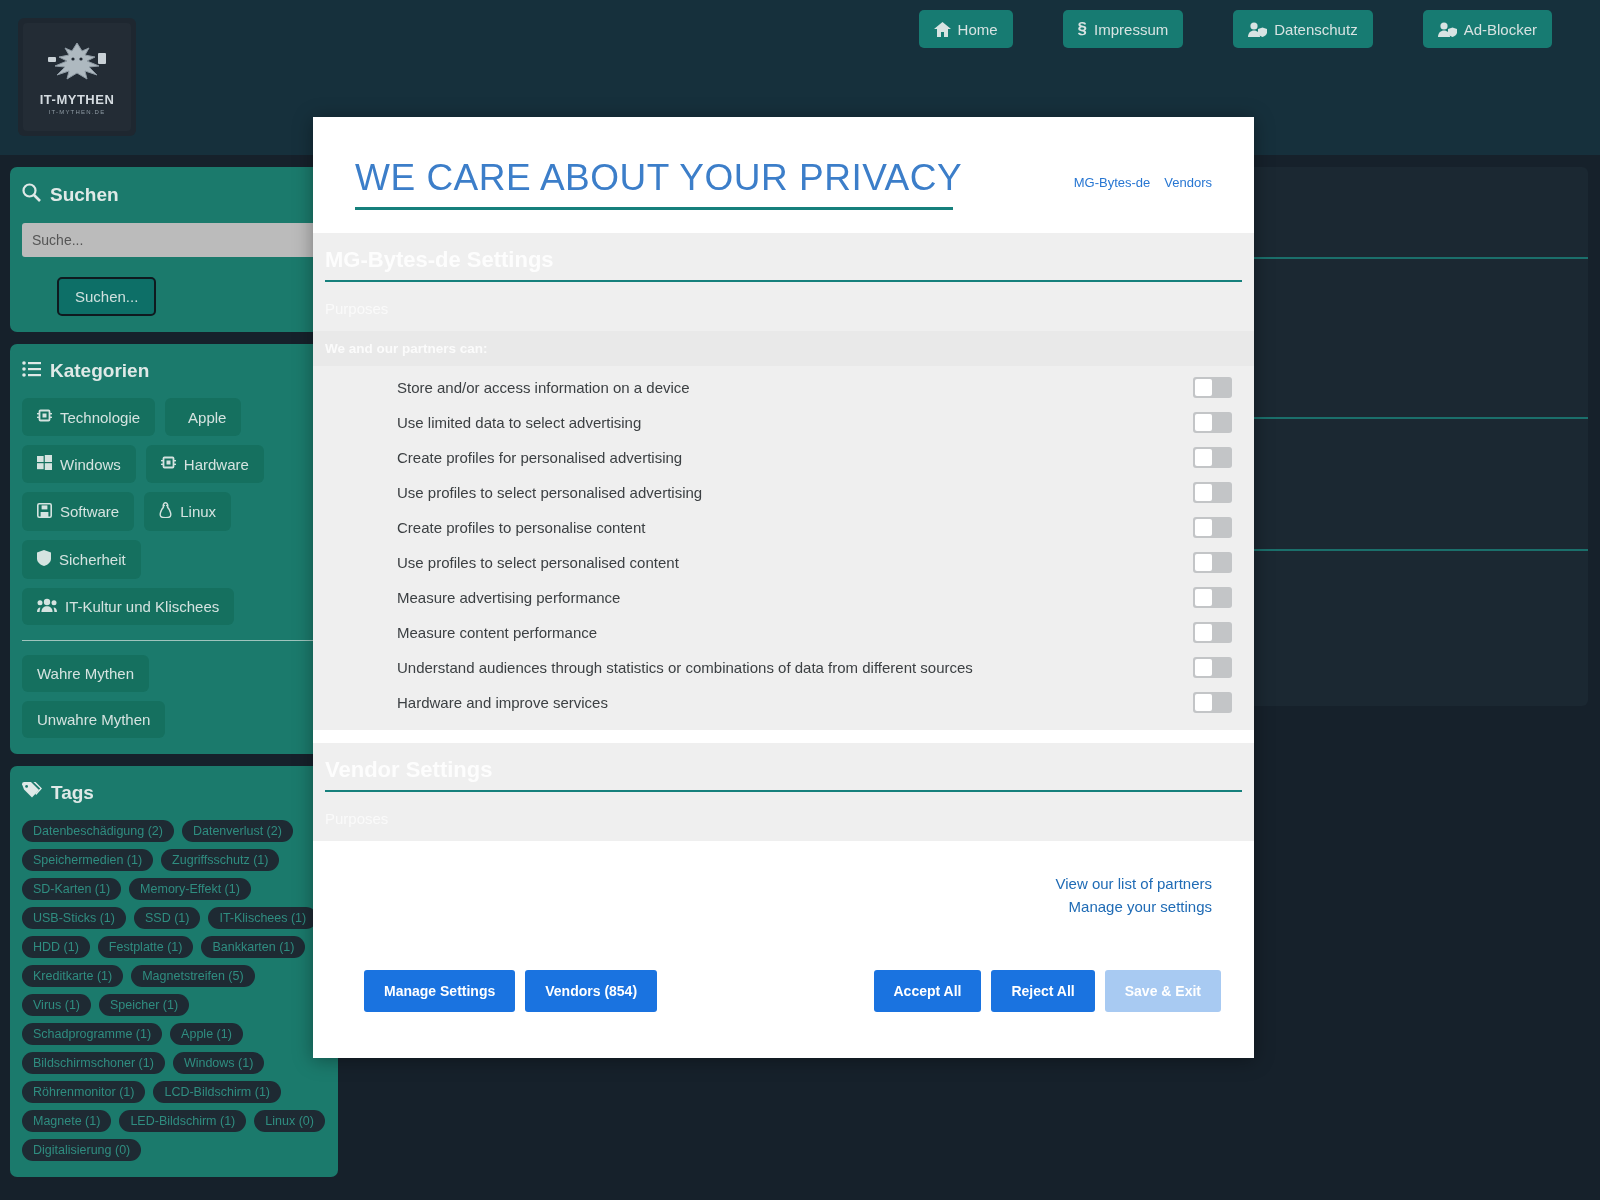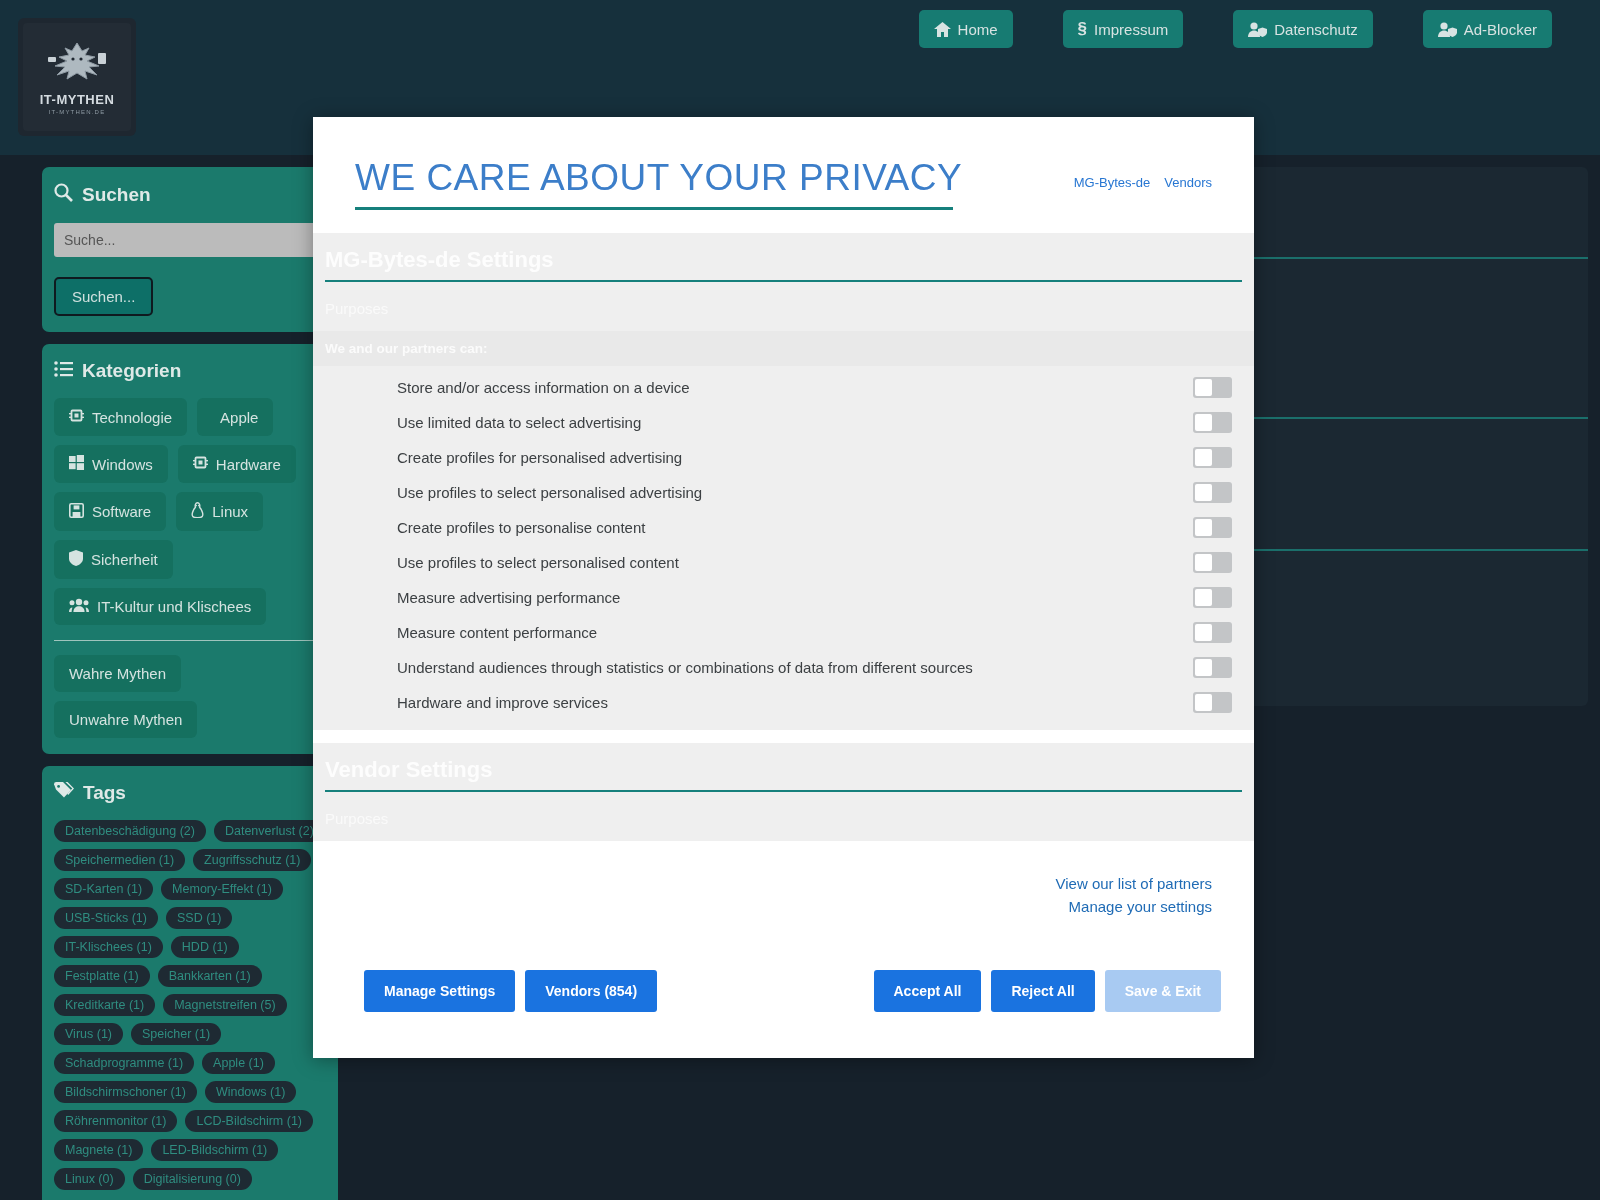--- a/index.html
+++ b/index.html
@@ -32,36 +32,37 @@
 
   .navbtns { position: absolute; right: 48px; top: 10px; display: flex; gap: 9px; }
   .navbtn {
     background: #177b72; color: #d8e3e2; border: none; border-radius: 5px;
     font-size: 15px; padding: 9px 15px; display: flex; align-items: center; gap: 7px;
     font-family: "Liberation Sans", sans-serif; cursor: pointer; white-space: nowrap; margin-left: 41px;
   }
   .navbtn svg { display:block; }
 
   
-  .sidebar { position: absolute; left: 0; top: 155px; width: 348px; height: 1045px; background: #16212b; padding-left: 32px; }
+  .sidebar { position: absolute; left: 0; top: 155px; width: 348px; height: 1045px; background: #16212b; }
   .panel { background: #1b7a6c; margin: 12px 10px; border-radius: 7px; padding: 16px 12px 16px 12px; }
   .panel-title {
     color: #dfe9e7; font-size: 19px; font-weight: bold; display: flex; align-items: center; gap: 9px;
     margin-bottom: 16px;
   }
   .search-input {
     width: 100%; background: #bbbbbb; border: none; border-radius: 3px;
     padding: 9px 10px; font-size: 14px; color: #3a3a3a;
     font-family: "Liberation Sans", sans-serif;
   }
   .search-input::placeholder { color: #555; }
   .search-btn {
     margin-top: 20px; background: #0d6f67; color: #cfe0de; border: 2px solid #0f1a1f;
     border-radius: 5px; padding: 9px 16px; font-size: 15px; cursor: pointer;
     font-family: "Liberation Sans", sans-serif;
+    margin-left: 35px;
   }
 
   .catwrap { display: flex; flex-wrap: wrap; gap: 9px 10px; }
   .catbtn {
     background: #15705f; color: #d5e3e0; border: none; border-radius: 6px;
     padding: 10px 15px; font-size: 15px; display: flex; align-items: center; gap: 8px;
     cursor: pointer; white-space: nowrap; font-family: "Liberation Sans", sans-serif;
   }
   .cat-div { height: 1px; background: #9fc4bd; margin: 15px 0 14px 0; }
 

